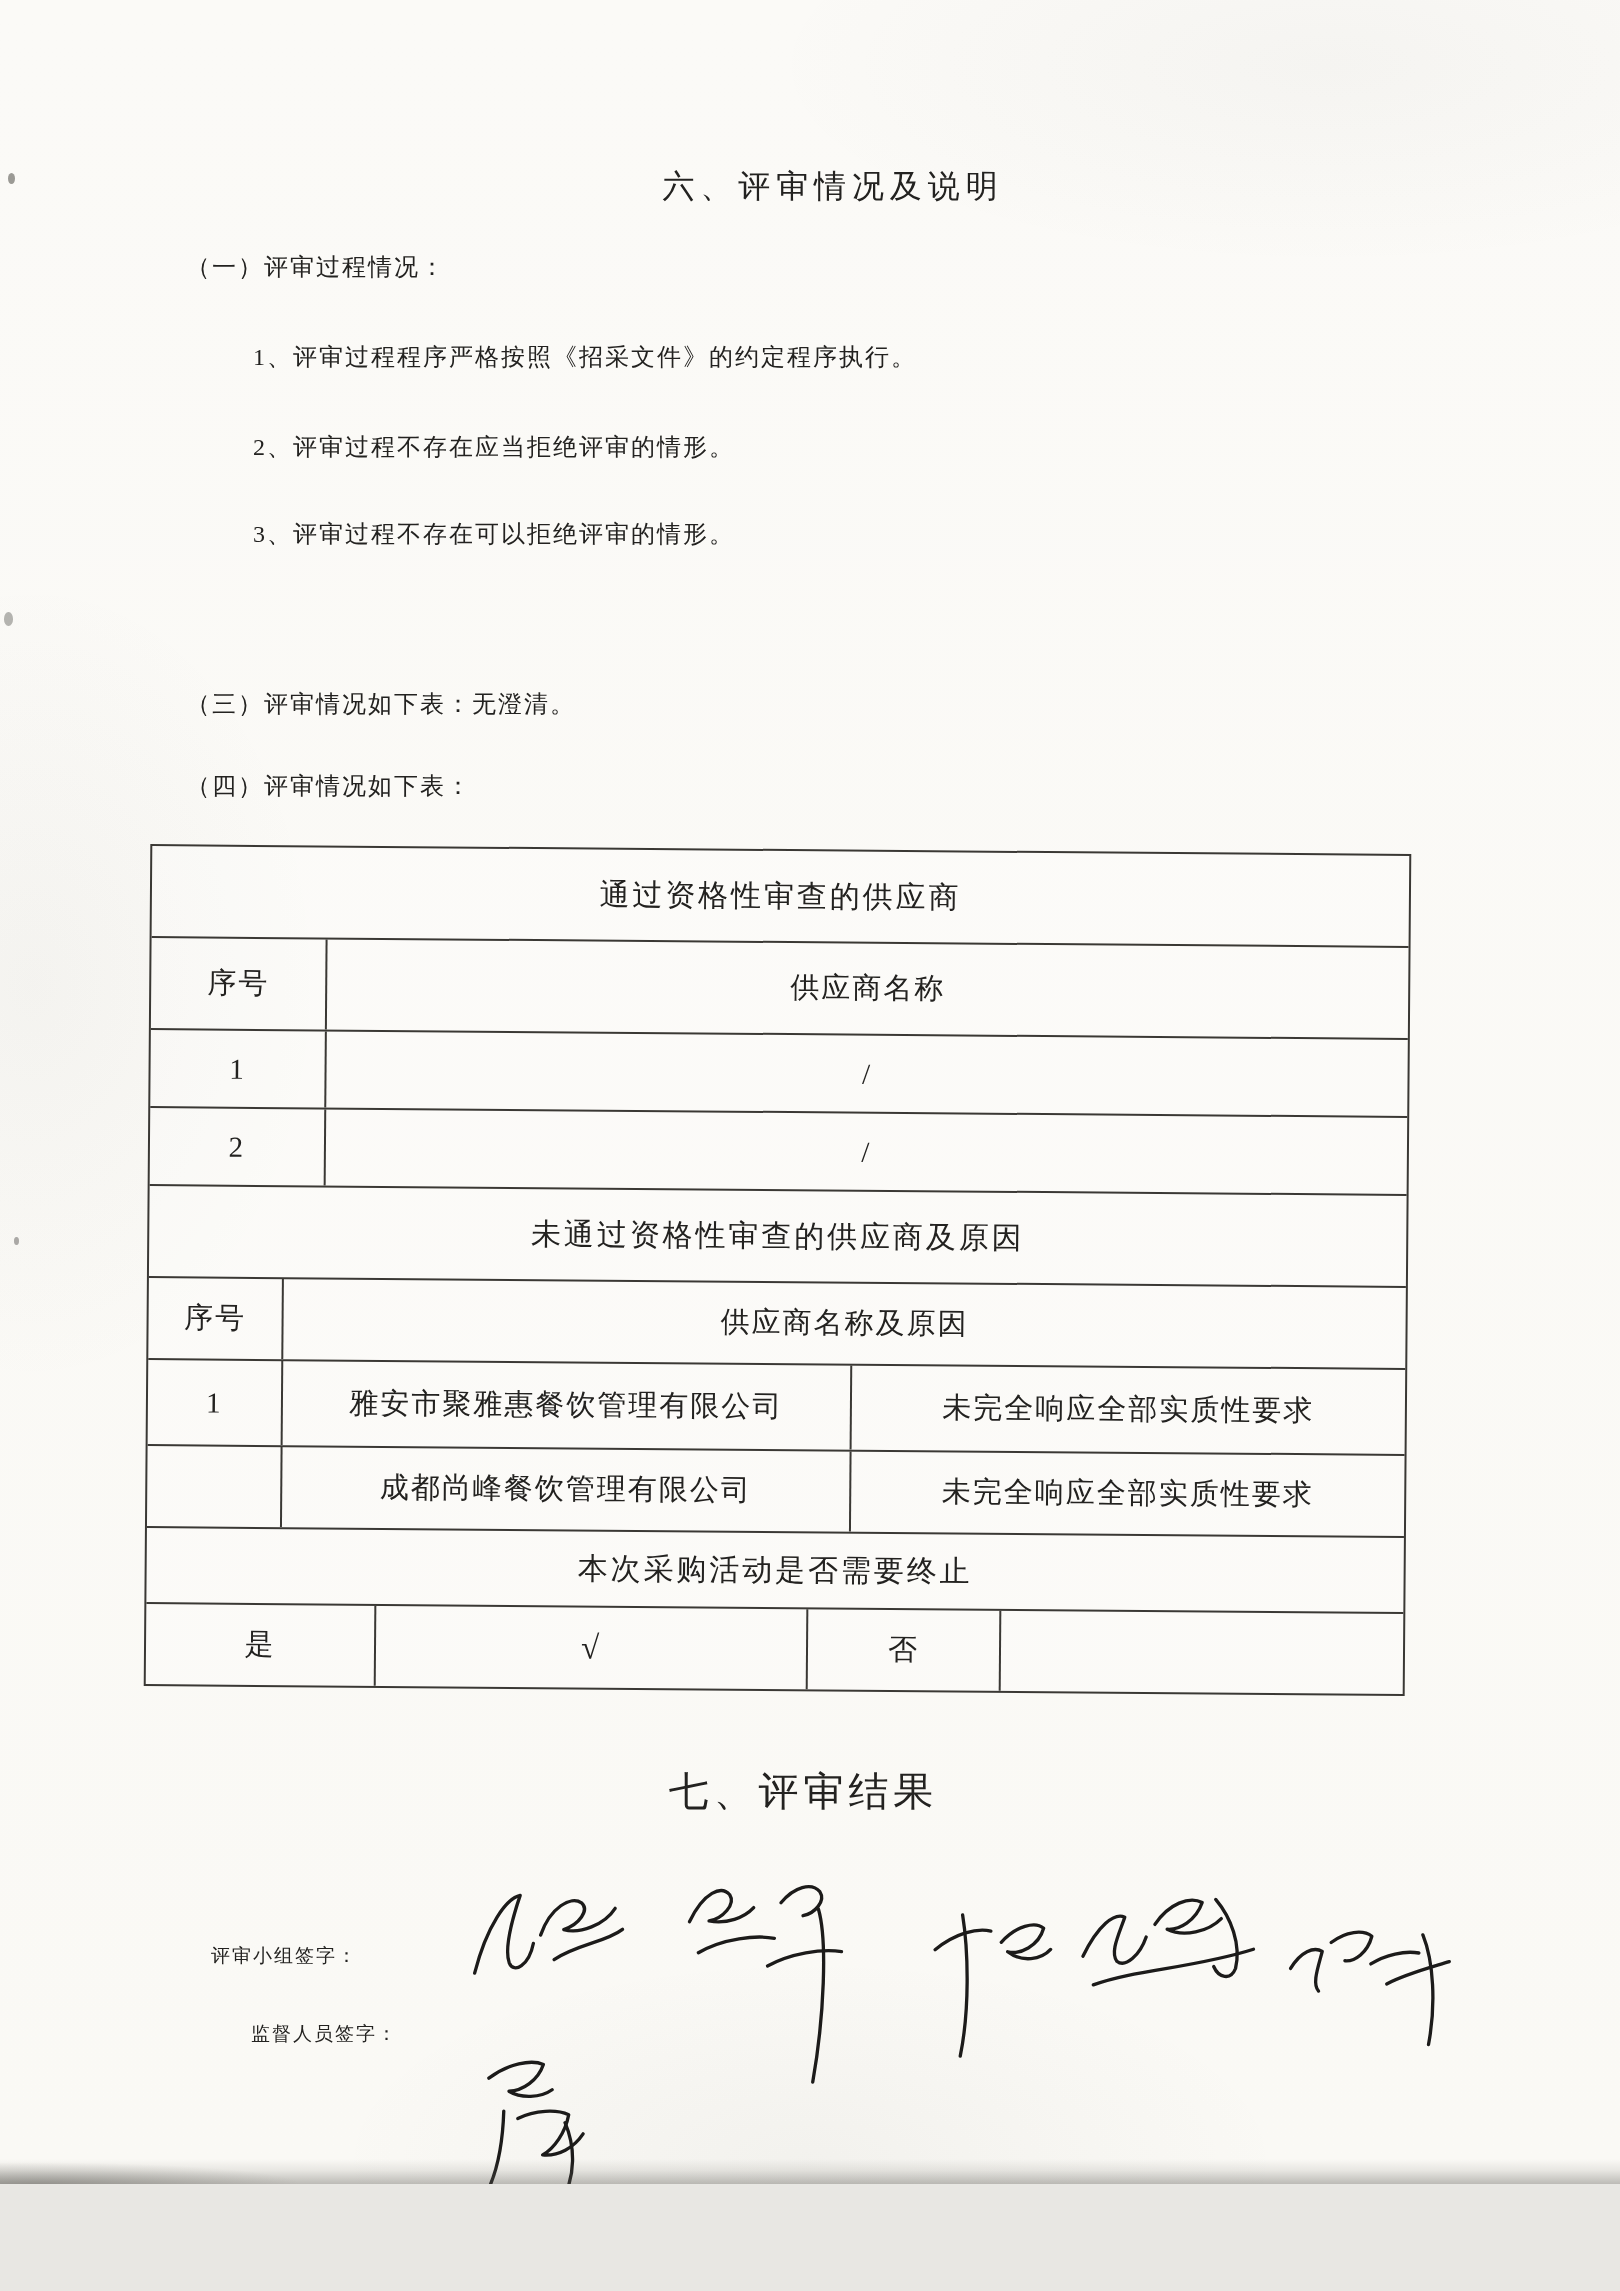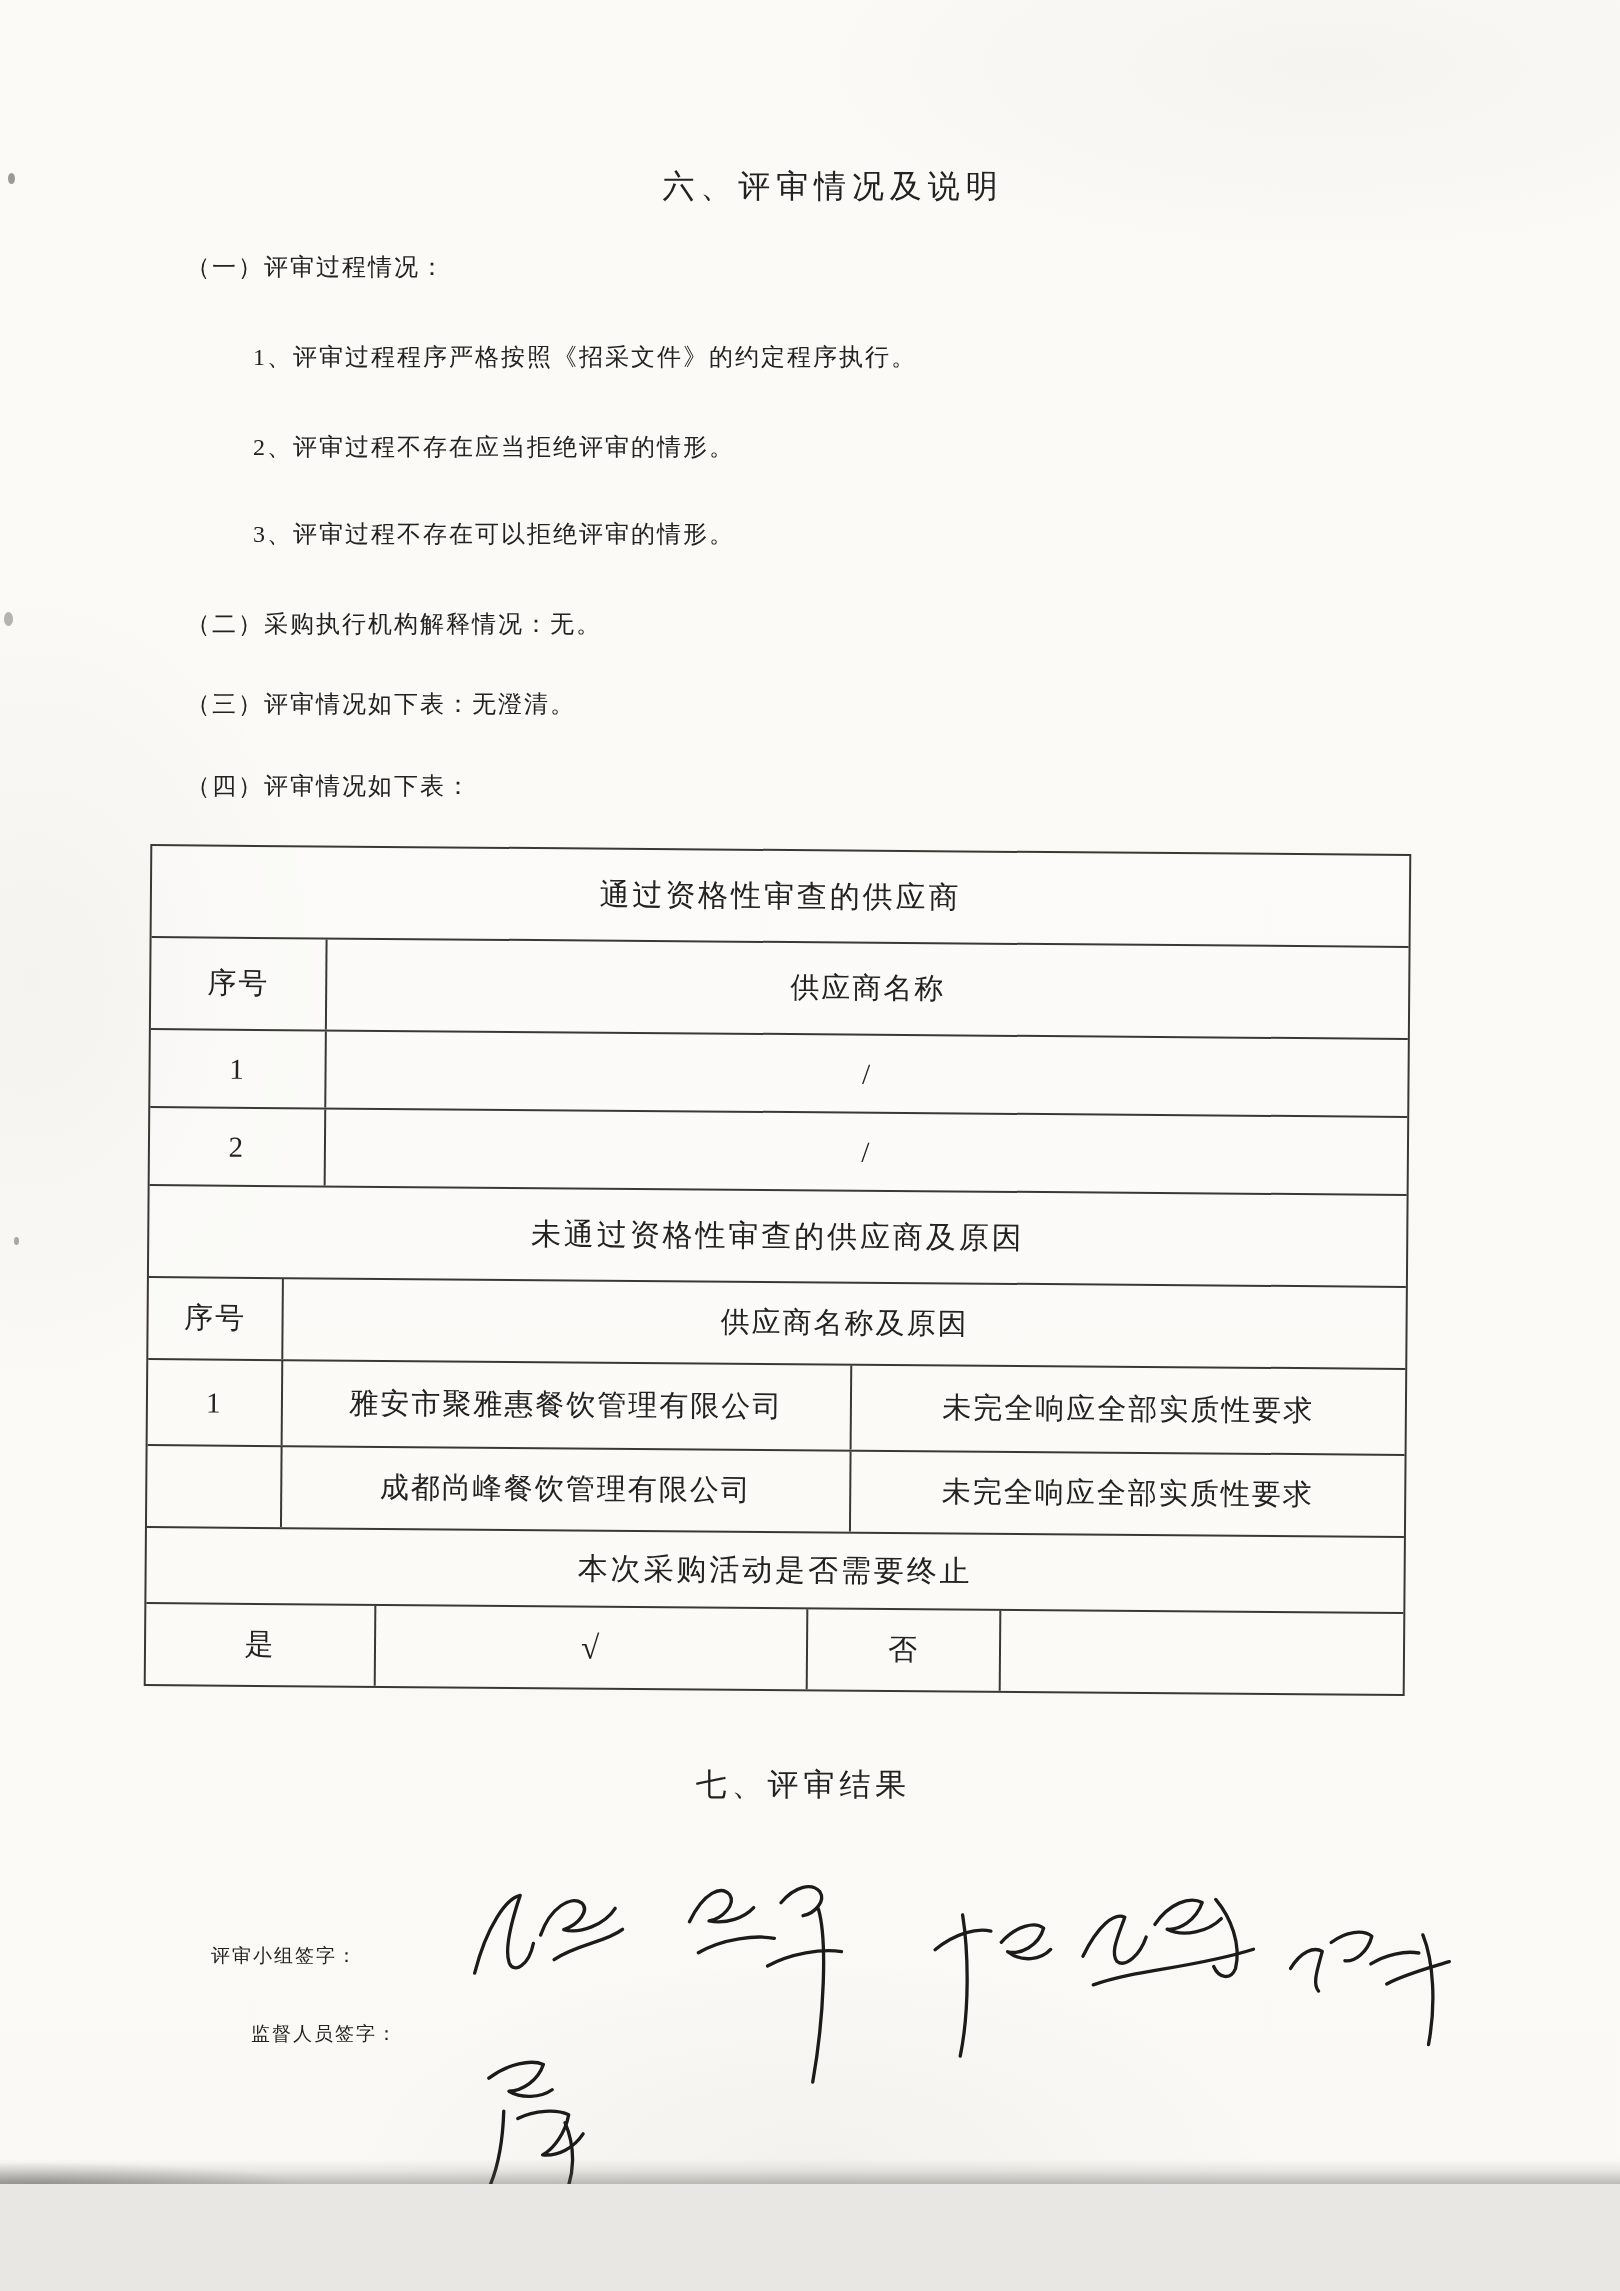--- a/index.html
+++ b/index.html
@@ -11,21 +11,21 @@
     color:#232220;
     font-family:"Liberation Serif","DejaVu Serif",serif;
     background:
       radial-gradient(ellipse 882px 314px at 82% 3%, rgba(60,60,55,0.03), transparent 65%),
       radial-gradient(ellipse 490px 686px at 2% 45%, rgba(60,60,55,0.035), transparent 60%),
       radial-gradient(ellipse 686px 294px at 50% 99%, rgba(60,60,55,0.04), transparent 70%),
       linear-gradient(#fbfaf7,#faf9f5);
   }
   .txt{position:absolute;margin:0;white-space:nowrap;letter-spacing:2px;}
   .h6{top:165px;left:0;width:1666px;text-align:center;font-size:32px;letter-spacing:5.9px;}
-  .h7{top:1764px;left:0;width:1607px;text-align:center;font-size:31px;letter-spacing:4.9px;}
+  .h7{top:1764px;left:0;width:1607px;text-align:center;font-size:40px;letter-spacing:4.9px;}
   .sub{font-size:24px;}
   .item{font-size:24px;}
   .sub1{top:251px;left:186px;}
   .i1{top:341px;left:253px;}
   .i2{top:431px;left:253px;}
   .i3{top:518px;left:253px;}
   .sub2{top:608px;left:186px;}
   .sub3{top:688px;left:186px;}
   .sub4{top:770px;left:186px;}
   .concl{top:1851px;left:214px;font-size:30px;}
@@ -87,21 +87,20 @@
 <body>
 
 <div class="page">
 
   <p class="txt h6">六、评审情况及说明</p>
 
   <p class="txt sub sub1">（一）评审过程情况：</p>
   <p class="txt item i1">1、评审过程程序严格按照《招采文件》的约定程序执行。</p>
   <p class="txt item i2">2、评审过程不存在应当拒绝评审的情形。</p>
   <p class="txt item i3">3、评审过程不存在可以拒绝评审的情形。</p>
-  <p class="txt sub sub2">（二）采购执行机构解释情况：无。</p>
   <p class="txt sub sub3">（三）评审情况如下表：无澄清。</p>
   <p class="txt sub sub4">（四）评审情况如下表：</p>
 
   <div class="tbl">
     <div class="trow cols1 rh92">
       <div class="cell hdrcell">通过资格性审查的供应商</div>
     </div>
     <div class="trow cols2 rh92">
       <div class="cell">序号</div>
       <div class="cell">供应商名称</div>

